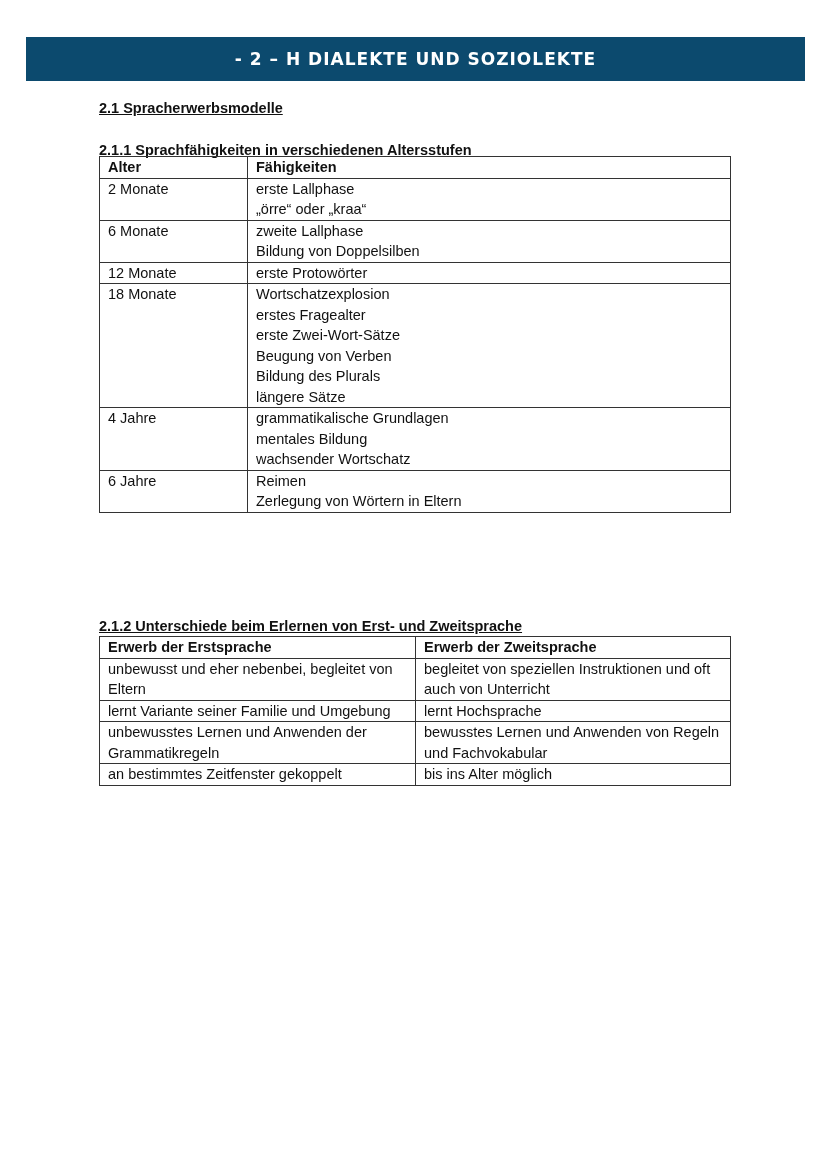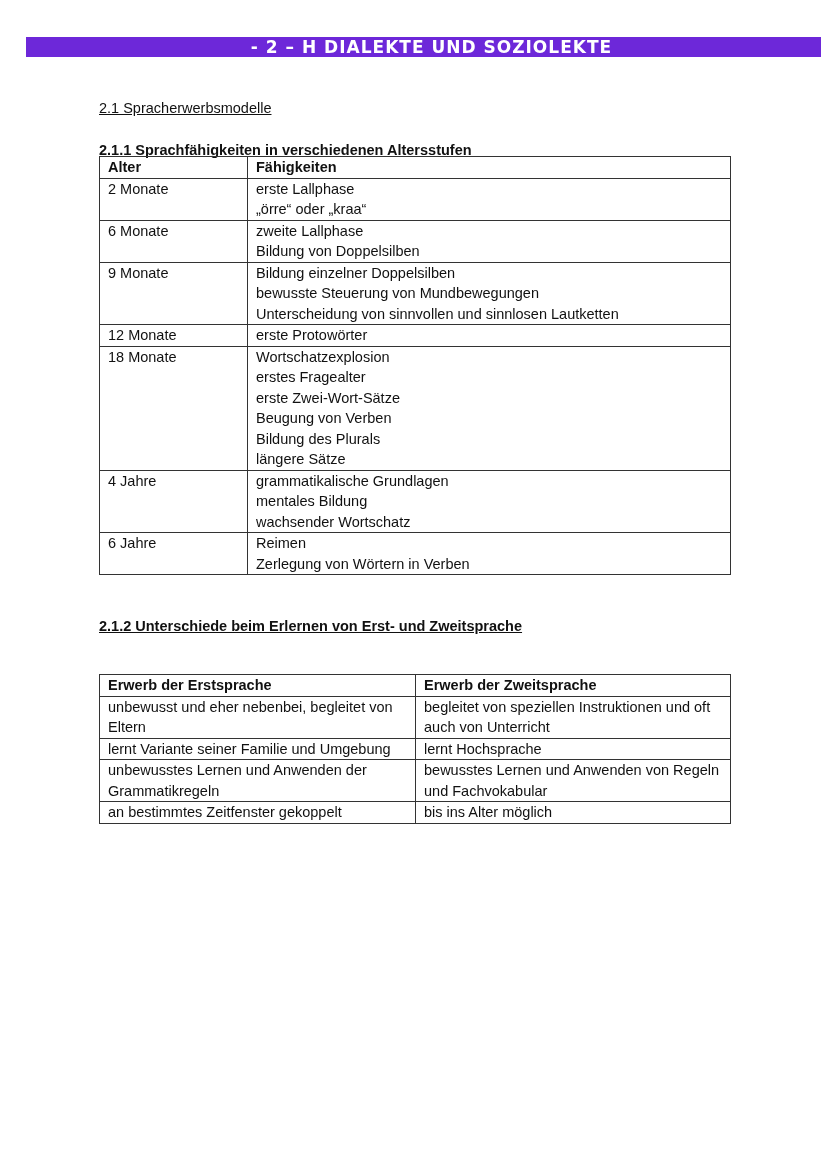--- a/index.html
+++ b/index.html
@@ -13,40 +13,39 @@
       position: relative;
       font-family: "Liberation Sans", "DejaVu Sans", sans-serif;
       color: #111111;
       overflow: hidden;
     }
     .banner {
       position: absolute;
       left: 26px;
       top: 37px;
       width: 779px;
-      height: 20px;
-      background: #6d28d9;
+      height: 44px;
+      background: #0c4a6e;
       display: flex;
       align-items: center;
       justify-content: center;
-      padding-left: 16px;
     }
     .banner-text {
       color: #ffffff;
       font-size: 17px;
       font-weight: bold;
       letter-spacing: 1px;
       font-family: "DejaVu Sans", sans-serif;
     }
     .h1 {
       position: absolute;
       left: 99px;
       top: 100px;
       font-size: 14.5px;
-      font-weight: normal;
+      font-weight: bold;
       text-decoration: underline;
     }
     .h2 {
       position: absolute;
       left: 99px;
       font-size: 14.5px;
       font-weight: bold;
       text-decoration: underline;
     }
     table {
@@ -64,21 +63,21 @@
       line-height: 20.5px;
     }
     th {
       font-weight: bold;
     }
     .line {
       display: block;
       white-space: nowrap;
     }
     #t1 { top: 156px; width: 631px; }
-    #t2 { top: 674px; width: 631px; padding-left: 28px; }
+    #t2 { top: 636px; width: 631px; padding-left: 28px; }
     #t2 td { white-space: normal; }
   </style>
 </head>
 <body>
 
 <div class="banner">
   <span class="banner-text">- 2 – H DIALEKTE UND SOZIOLEKTE</span>
 </div>
 
 <div class="h1">2.1 Spracherwerbsmodelle</div>
@@ -105,28 +104,20 @@
         </td>
       </tr>
       <tr>
         <td>6 Monate</td>
         <td>
           <span class="line">zweite Lallphase</span>
           <span class="line">Bildung von Doppelsilben</span>
         </td>
       </tr>
       <tr>
-        <td>9 Monate</td>
-        <td>
-          <span class="line">Bildung einzelner Doppelsilben</span>
-          <span class="line">bewusste Steuerung von Mundbewegungen</span>
-          <span class="line">Unterscheidung von sinnvollen und sinnlosen Lautketten</span>
-        </td>
-      </tr>
-      <tr>
         <td>12 Monate</td>
         <td>
           <span class="line">erste Protowörter</span>
         </td>
       </tr>
       <tr>
         <td>18 Monate</td>
         <td>
           <span class="line">Wortschatzexplosion</span>
           <span class="line">erstes Fragealter</span>
@@ -141,21 +132,21 @@
         <td>
           <span class="line">grammatikalische Grundlagen</span>
           <span class="line">mentales Bildung</span>
           <span class="line">wachsender Wortschatz</span>
         </td>
       </tr>
       <tr>
         <td>6 Jahre</td>
         <td>
           <span class="line">Reimen</span>
-          <span class="line">Zerlegung von Wörtern in Verben</span>
+          <span class="line">Zerlegung von Wörtern in Eltern</span>
         </td>
       </tr>
     </tbody>
 </table>
 
 <div class="h2" style="top:618px;">2.1.2 Unterschiede beim Erlernen von Erst- und Zweitsprache</div>
 
 <table id="t2">
   <colgroup>
     <col style="width:316px">

